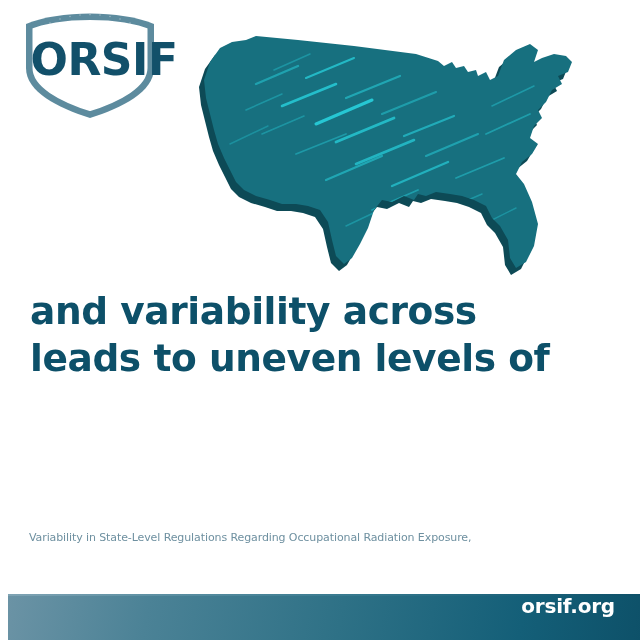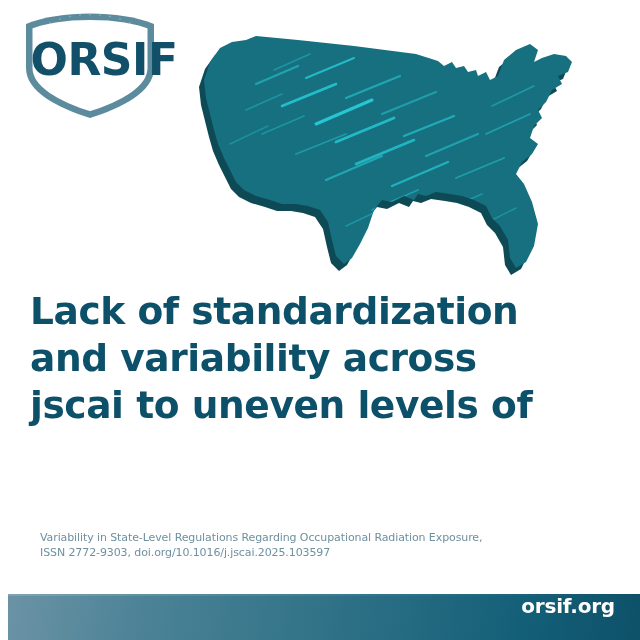--- a/index.html
+++ b/index.html
@@ -71,21 +71,20 @@
     position: absolute;
     left: 29px;
     top: 531px;
     width: 560px;
     color: #6e90a0;
     font-family: "DejaVu Sans", sans-serif;
     font-weight: 400;
     font-size: 11px;
     line-height: 14.6px;
     letter-spacing: -0.1px;
-    margin-left: 11px;
   }
   .citation .cit-line { display: block; white-space: nowrap; }
 
   
   .footer-bar {
     position: absolute;
     left: 8px;
     top: 594px;
     width: 640px;
     height: 46px;
@@ -194,27 +193,25 @@
           <line x1="88" y1="56" x2="124" y2="40" stroke-width="1.6" opacity="0.4"></line>
           <line x1="44" y1="130" x2="82" y2="112" stroke-width="1.5" opacity="0.35"></line>
           <line x1="160" y1="212" x2="198" y2="194" stroke-width="1.5" opacity="0.4"></line>
           <line x1="290" y1="214" x2="330" y2="194" stroke-width="1.5" opacity="0.38"></line>
         </g>
       </g>
     </svg>
   </div>
 
   <div class="headline">
-    <span class="hl-line">Lack of standardization</span>
     <span class="hl-line">and variability across</span>
-    <span class="hl-line">jscai to uneven levels of</span>
+    <span class="hl-line">leads to uneven levels of</span>
   </div>
 
   <div class="citation">
     <span class="cit-line">Variability in State-Level Regulations Regarding Occupational Radiation Exposure,</span>
-    <span class="cit-line">ISSN 2772-9303, doi.org/10.1016/j.jscai.2025.103597</span>
   </div>
 
   <div class="footer-bar">
     <span class="footer-url">orsif.org</span>
   </div>
 
 </div>
 
 </body></html>

